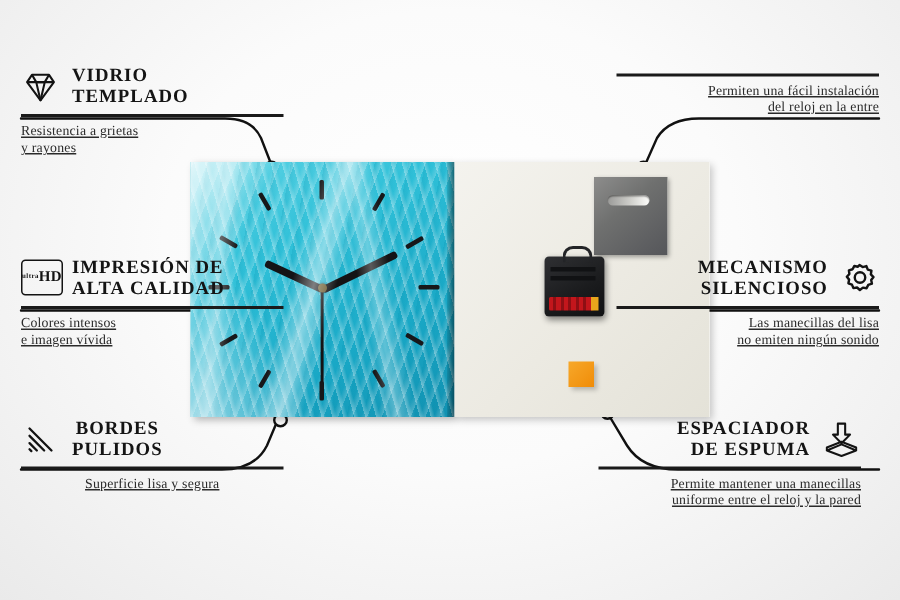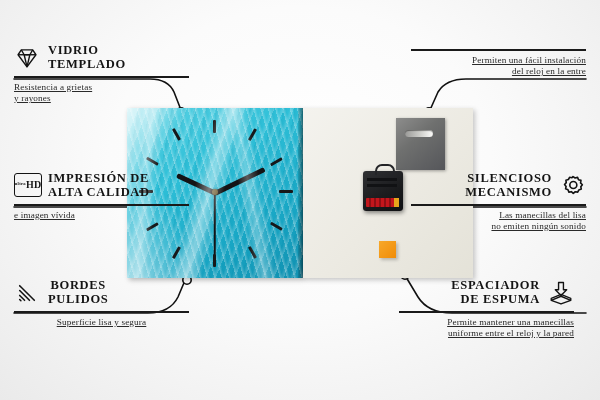--- a/index.html
+++ b/index.html
@@ -217,20 +217,21 @@
           <span class="u">ultra</span>
           <span class="h">HD</span>
         </span>
       </span>
       <div>
         <div class="cal-title">IMPRESIÓN DE</div>
         <div class="cal-title">ALTA CALIDAD</div>
       </div>
     </div>
     <div class="cal-rule"></div>
+    <div class="cal-sub">Colores intensos</div>
     <div class="cal-sub">e imagen vívida</div>
   </div>
 
   <div class="callout left" style="left:14px;top:279px;text-align:center;">
     <div class="cal-head">
       <span class="ico">
         <svg viewBox="0 0 32 32" fill="none" stroke="currentColor" stroke-width="1.9" stroke-linecap="round">
           <path d="M7 7 L25 25"></path>
             <path d="M7 13 L19 25"></path>
             <path d="M7 19 L13 25"></path>
@@ -254,22 +255,22 @@
 
   <div class="callout right" style="left:411px;top:172px;">
     <div class="cal-head">
       <span class="ico">
         <svg viewBox="0 0 32 32" fill="none" stroke="currentColor" stroke-width="2" stroke-linejoin="round">
           <path d="M16 4.5 L18.6 6.2 L21.6 5.4 L22.8 8.3 L25.8 9.1 L25.3 12.2 L27.5 14.4 L25.6 16.8 L26.2 19.8 L23.2 20.8 L21.8 23.6 L18.8 23.1 L16.3 25 L14 23 L11 23.5 L9.8 20.6 L6.9 19.5 L7.5 16.5 L5.6 14.2 L7.7 11.9 L7.3 8.9 L10.3 8 L11.8 5.3 L14.7 5.9 Z"></path>
           <circle cx="16.4" cy="14.8" r="4.3"></circle>
         </svg>
       </span>
       <div>
+        <div class="cal-title">MECANISMO</div>
         <div class="cal-title">SILENCIOSO</div>
-        <div class="cal-title">MECANISMO</div>
       </div>
     </div>
     <div class="cal-rule"></div>
     <div class="cal-sub">Las manecillas del lisa</div>
     <div class="cal-sub">no emiten ningún sonido</div>
   </div>
 
   <div class="callout right" style="left:399px;top:279px;">
     <div class="cal-head">
       <span class="ico">

